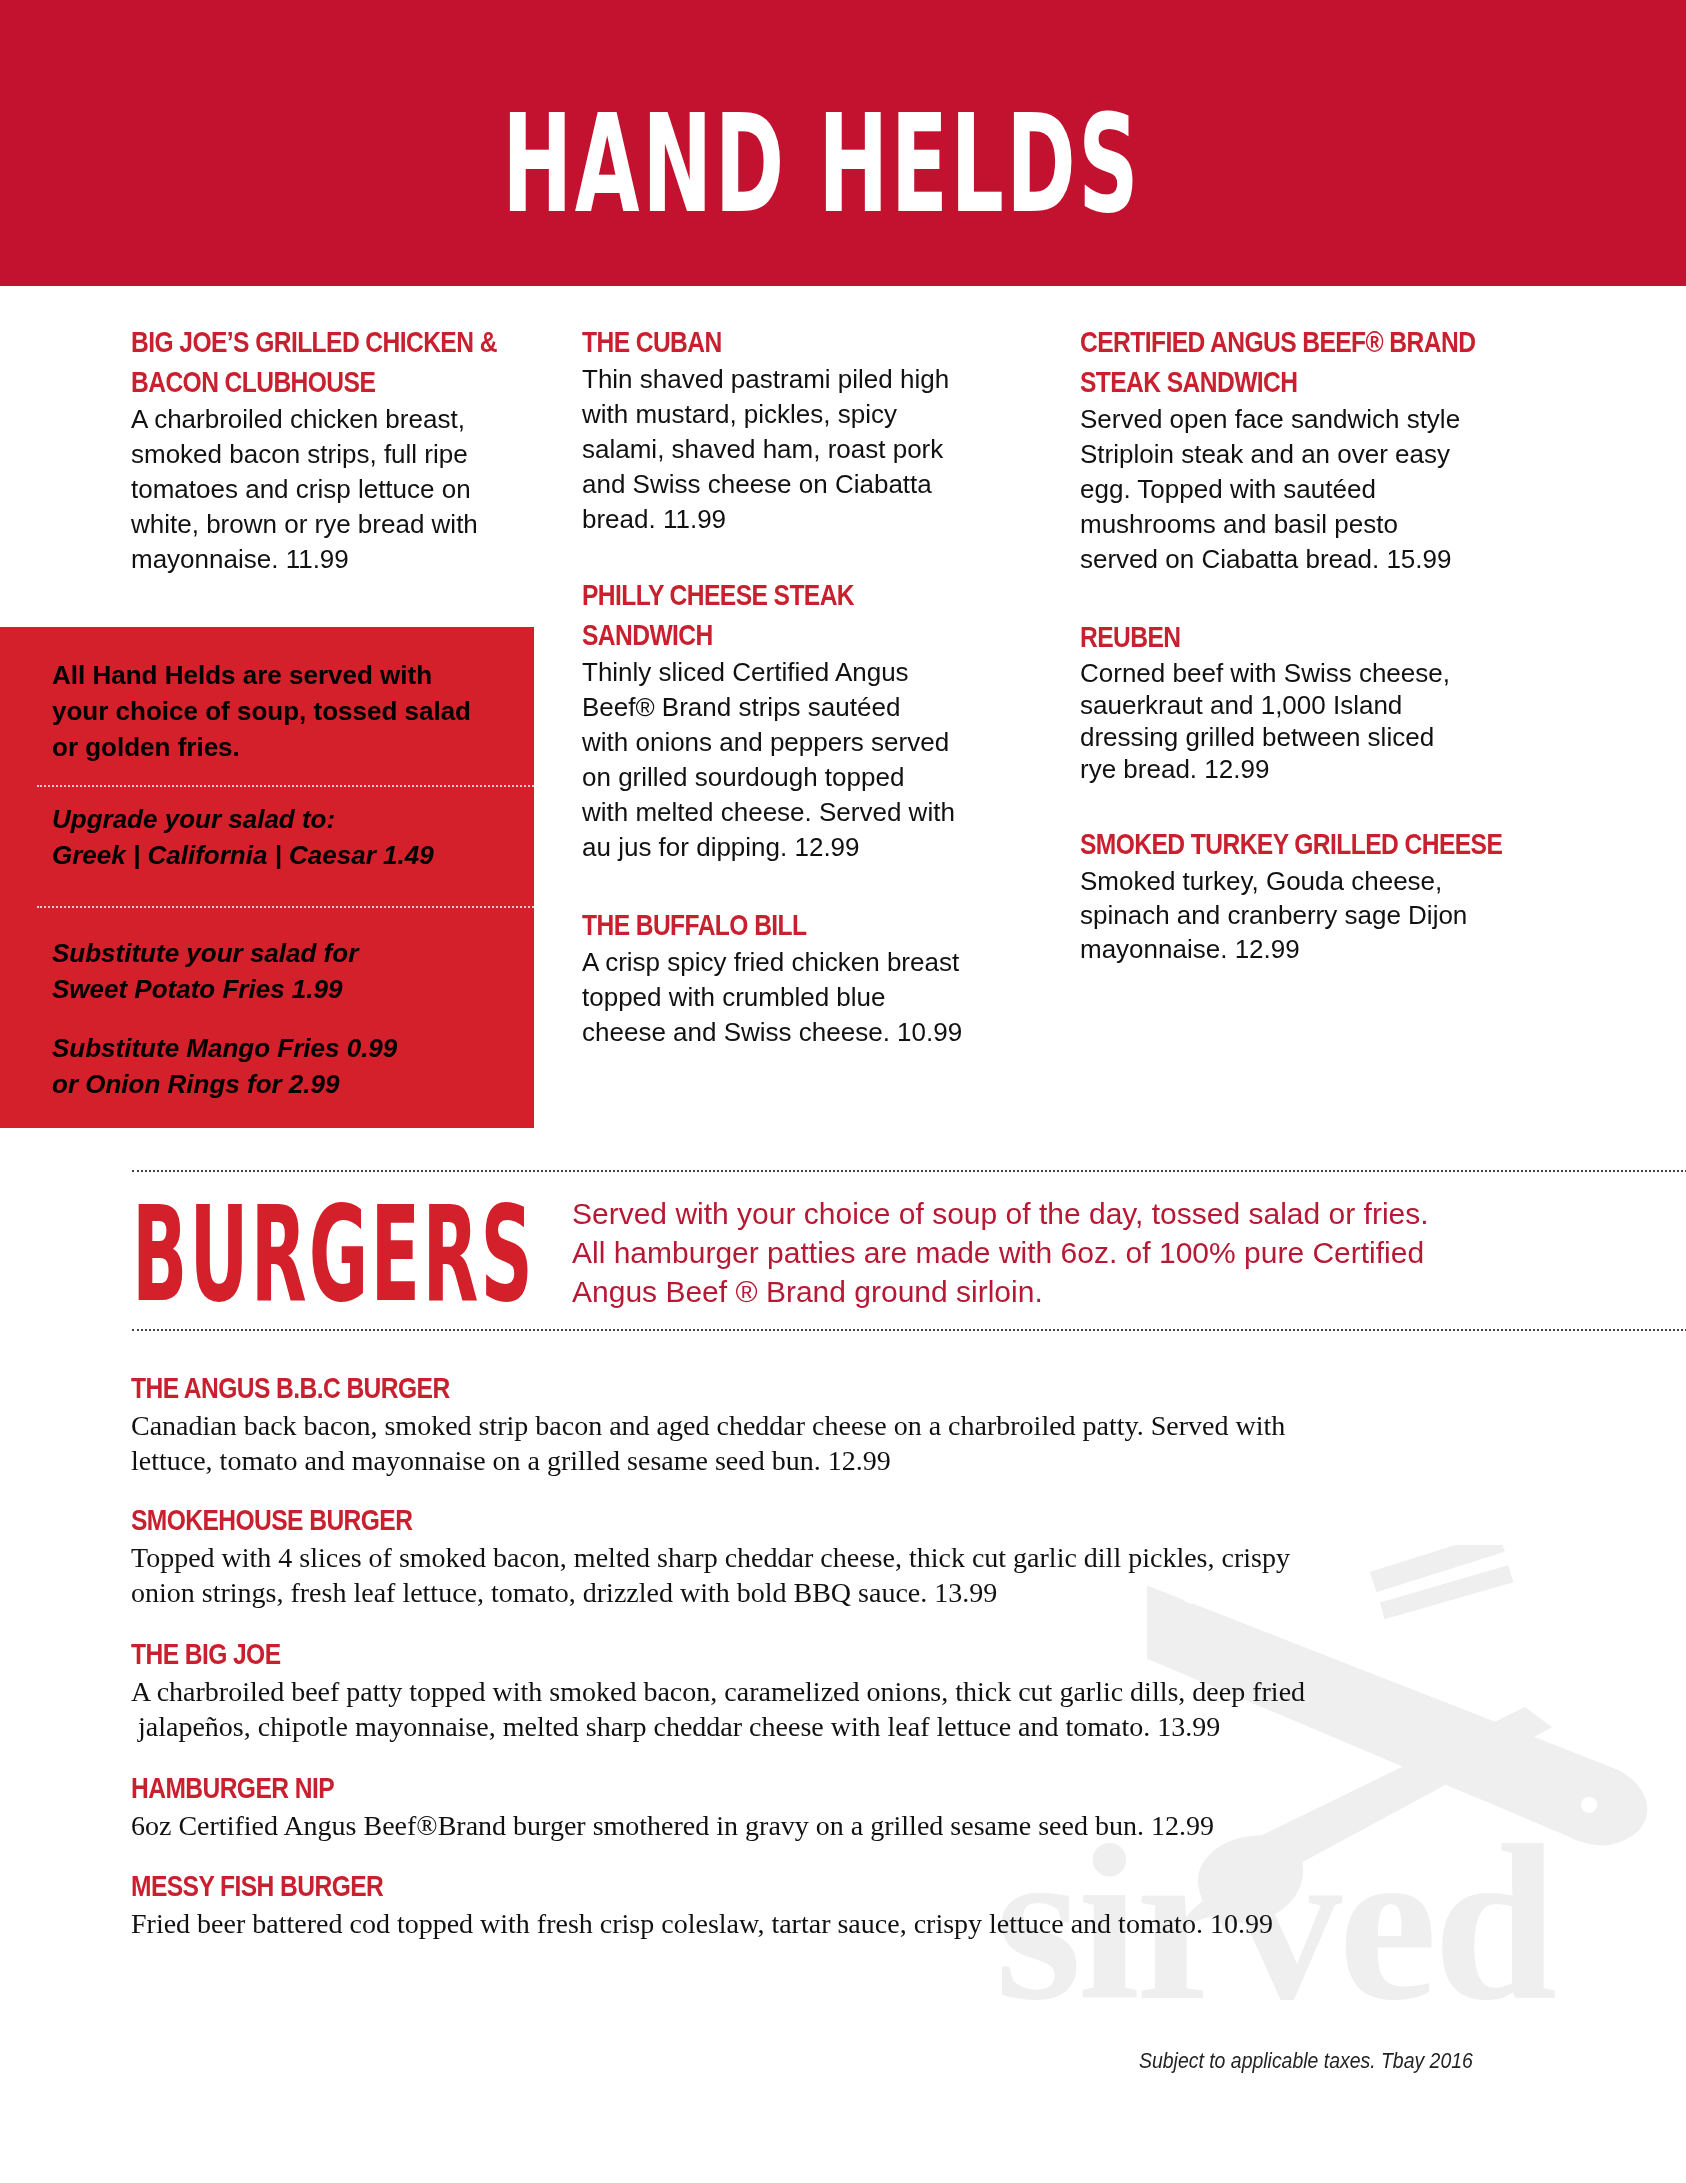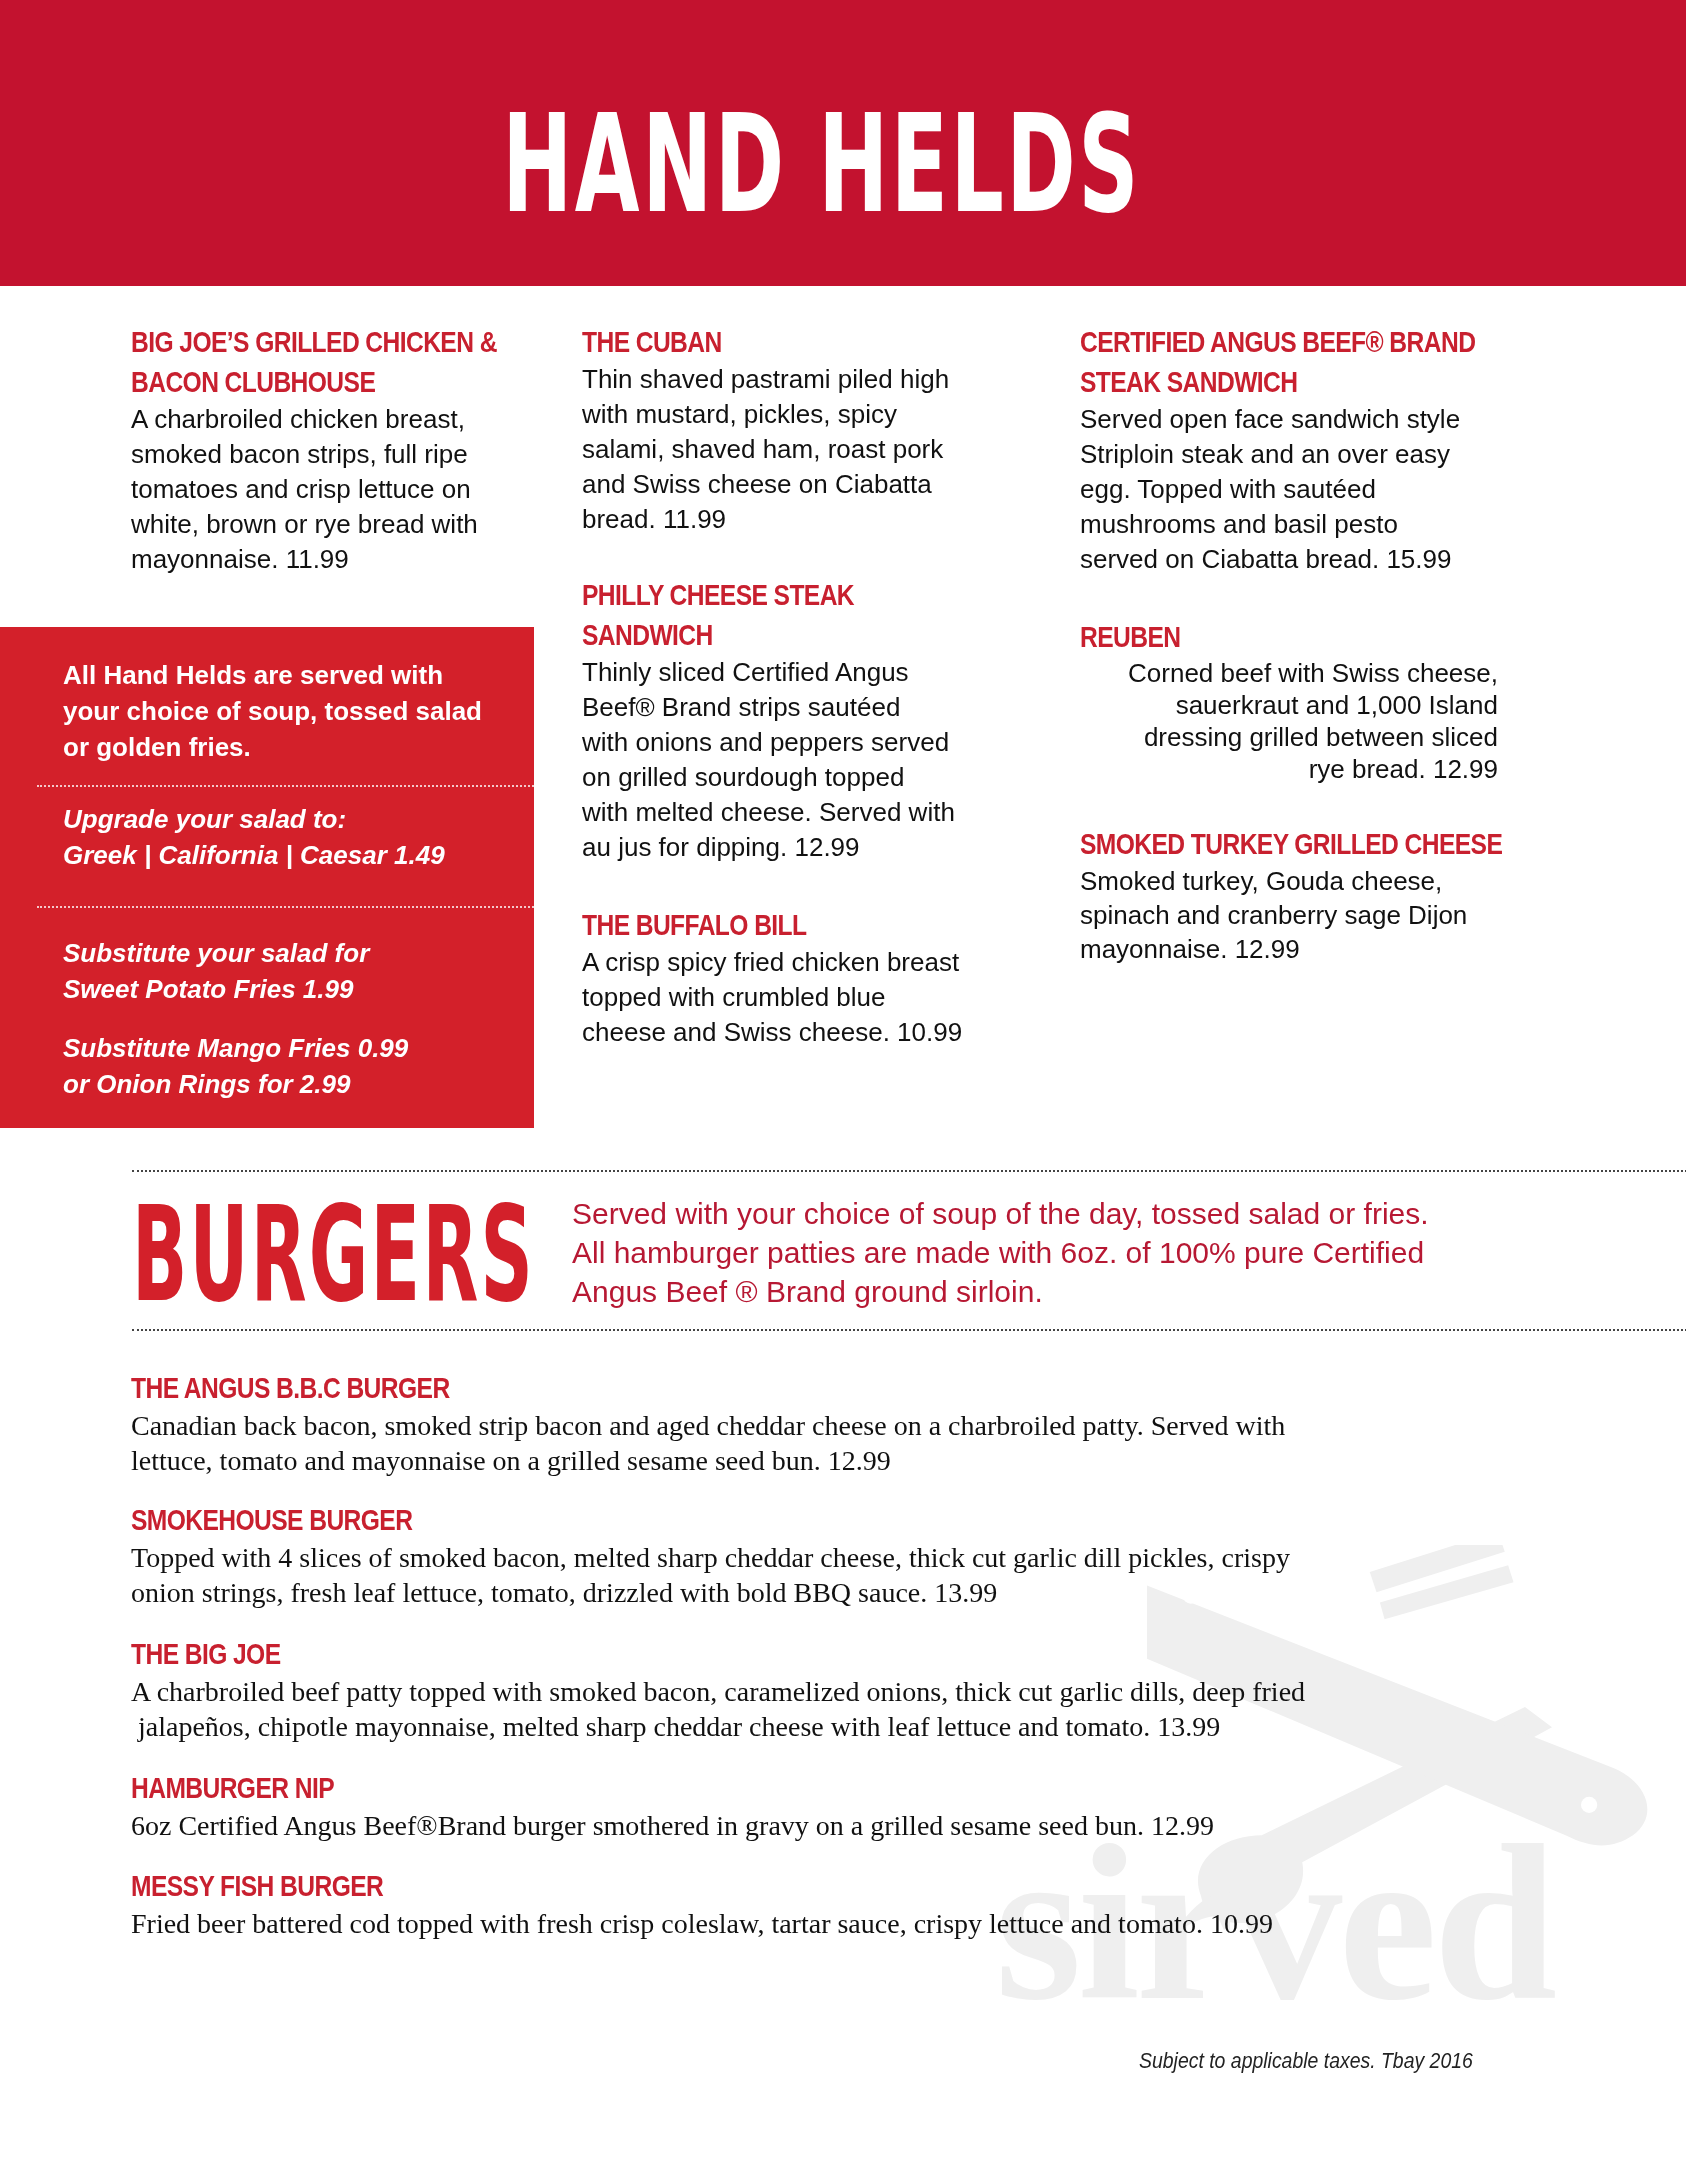--- a/index.html
+++ b/index.html
@@ -27,21 +27,21 @@
     font-family: "Liberation Sans", sans-serif; color: #111; font-size: 26px; line-height: 35px;
   }
   .col1 { left: 131px; width: 405px; }
   .col2 { left: 582px; width: 412px; }
   .col3 { left: 1080px; width: 418px; }
 
   .sidebox {
     position: absolute; left: 0; top: 627px; width: 534px; height: 501px;
     background: #d3202a; color: #fff;
   }
-  .sidebox .txt { position: absolute; left: 63px; width: 459px; font-size: 26px; line-height: 36px; color: #ffffff; }
+  .sidebox .txt { position: absolute; left: 52px; width: 459px; font-size: 26px; line-height: 36px; color: #000000; }
   .sidebox .bold { font-weight: bold; }
   .sidebox .ital { font-style: italic; font-weight: bold; }
   .dots-white {
     position: absolute; left: 37px; width: 497px; height: 0;
     border-top: 2.7px dotted rgba(255,255,255,0.75);
   }
 
   .dots-dark {
     position: absolute; left: 132px; width: 1555px; height: 0;
     border-top: 2.7px dotted #444;
@@ -174,21 +174,21 @@
     <div class="item-desc">
       <div>Served open face sandwich style</div>
       <div>Striploin steak and an over easy</div>
       <div>egg. Topped with sautéed</div>
       <div>mushrooms and basil pesto</div>
       <div>served on Ciabatta bread. 15.99</div>
     </div>
   </div>
   <div class="item col3" style="top:617px;">
     <div class="item-title">REUBEN</div>
-    <div class="item-desc" style="line-height:32px;text-align:right;">
+    <div class="item-desc" style="line-height:32px;">
       <div>Corned beef with Swiss cheese,</div>
       <div>sauerkraut and 1,000 Island</div>
       <div>dressing grilled between sliced</div>
       <div>rye bread. 12.99</div>
     </div>
   </div>
   <div class="item col3" style="top:824px;">
     <div class="item-title">SMOKED TURKEY GRILLED CHEESE</div>
     <div class="item-desc" style="line-height:34px;">
       <div>Smoked turkey, Gouda cheese,</div>

